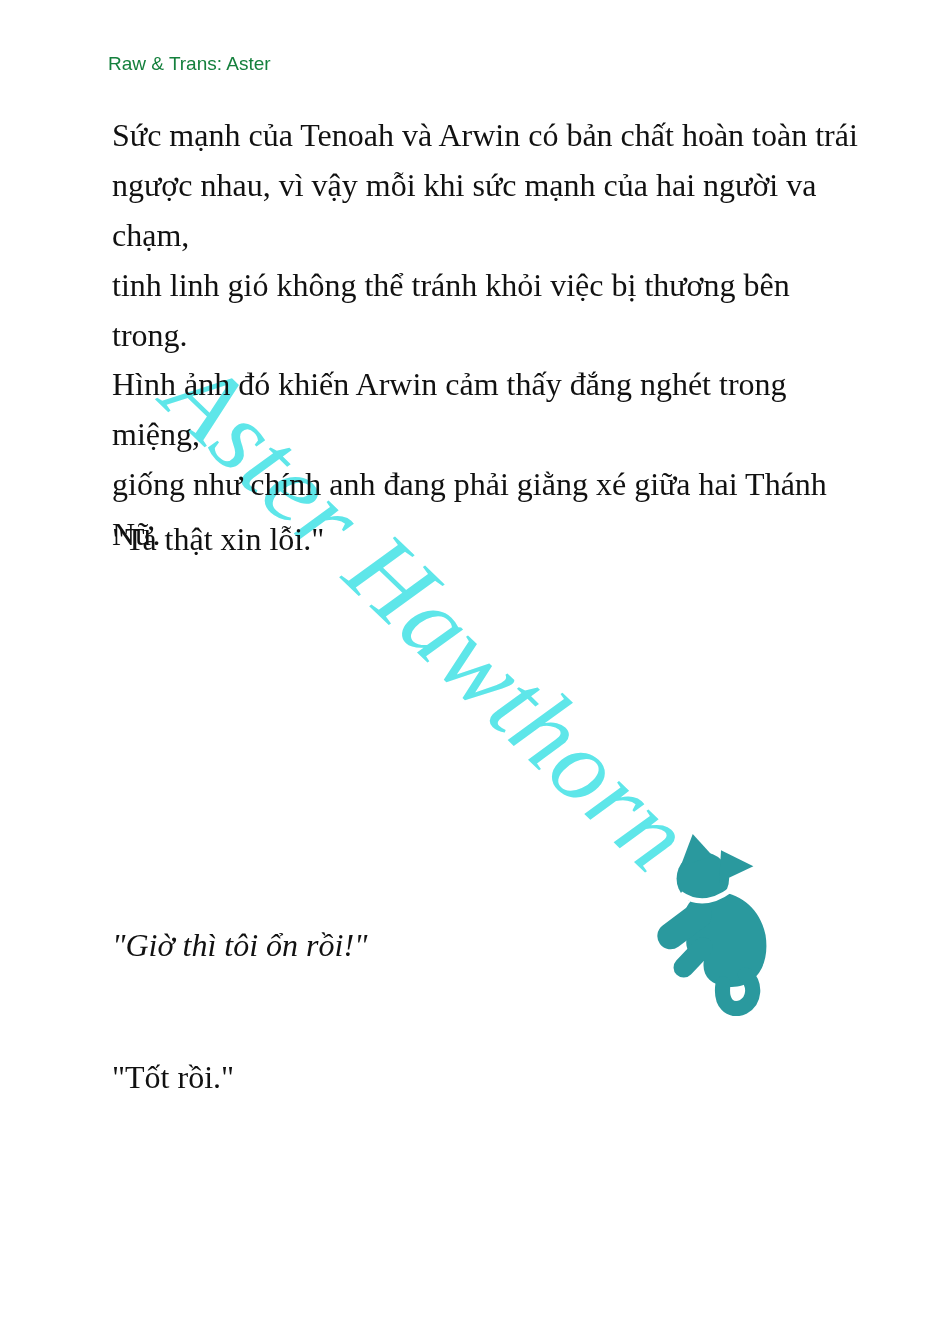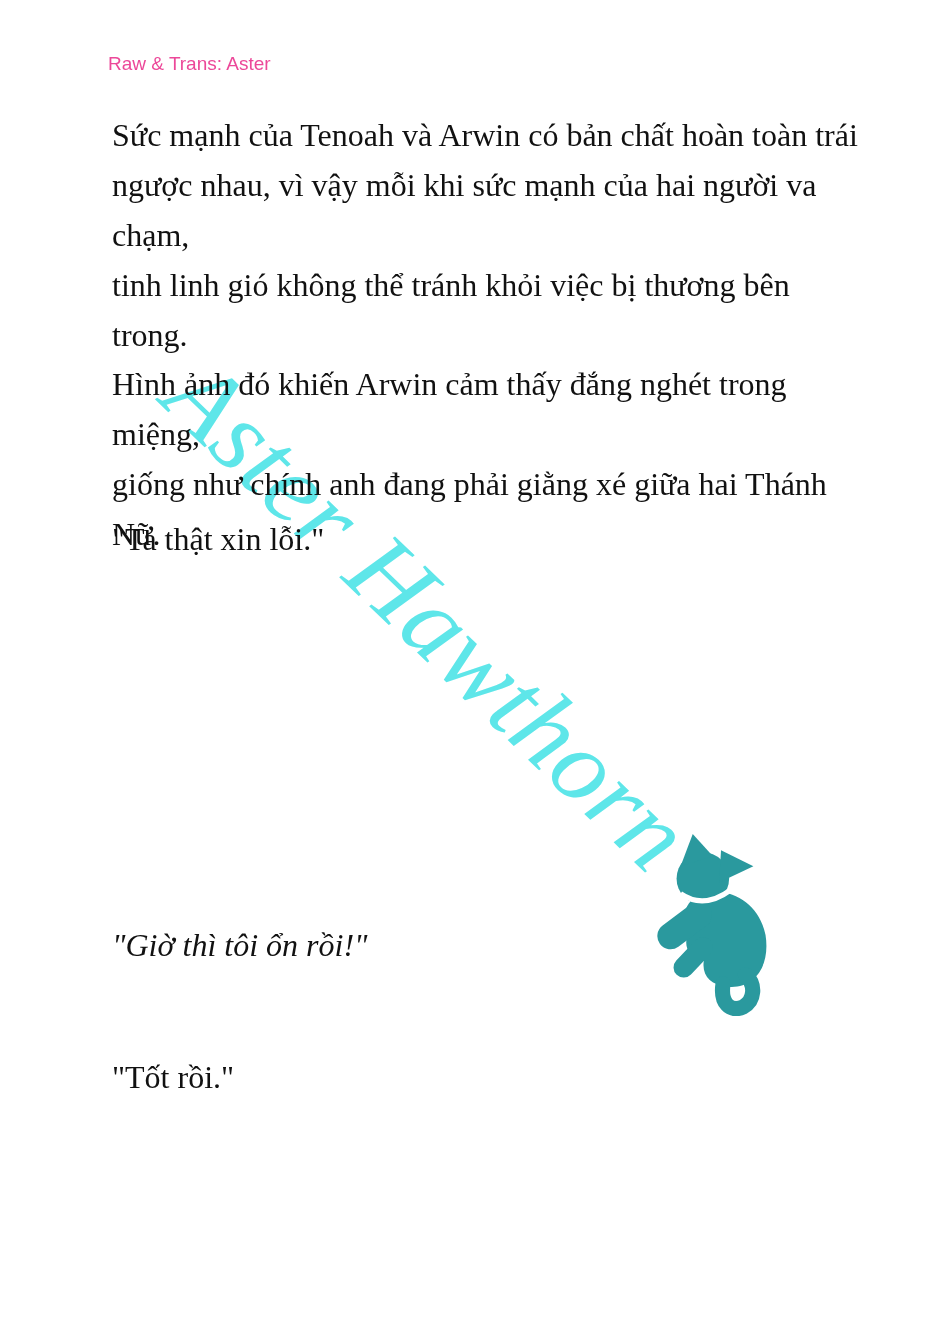--- a/index.html
+++ b/index.html
@@ -16,21 +16,21 @@
     font-family: "Liberation Serif", serif;
     color: #111111;
   }
   .credit {
     position: absolute;
     left: 108px;
     top: 52px;
     font-family: "Liberation Sans", sans-serif;
     font-size: 19px;
     line-height: 24px;
-    color: #ec4899;
+    color: #15803d;
     z-index: 3;
   }
   .watermark {
     position: absolute;
     left: 225px;
     top: 335px;
     font-family: "Liberation Serif", serif;
     font-style: italic;
     font-size: 104px;
     white-space: nowrap;

